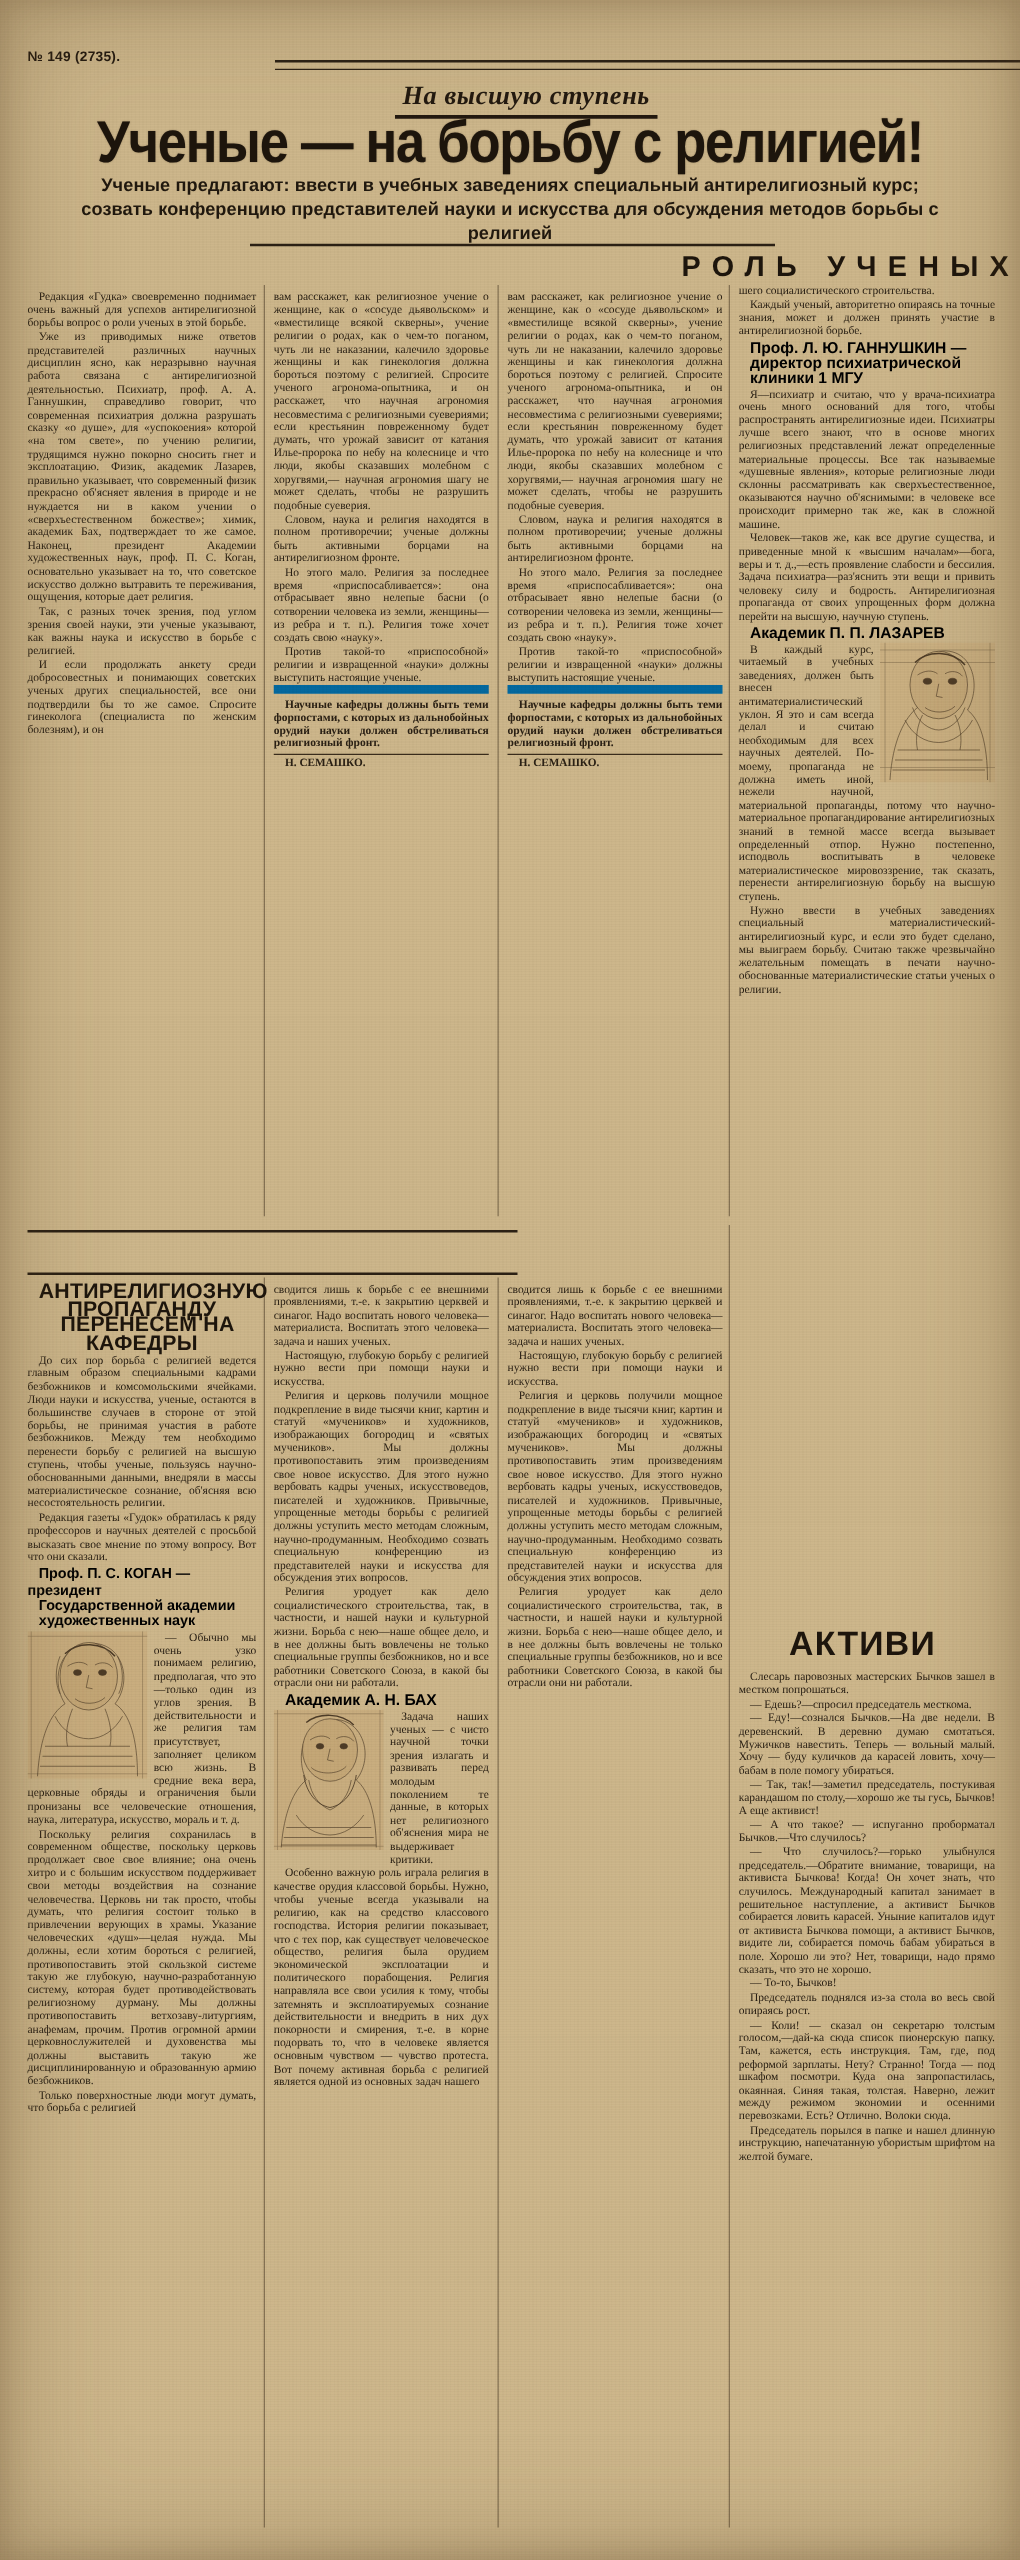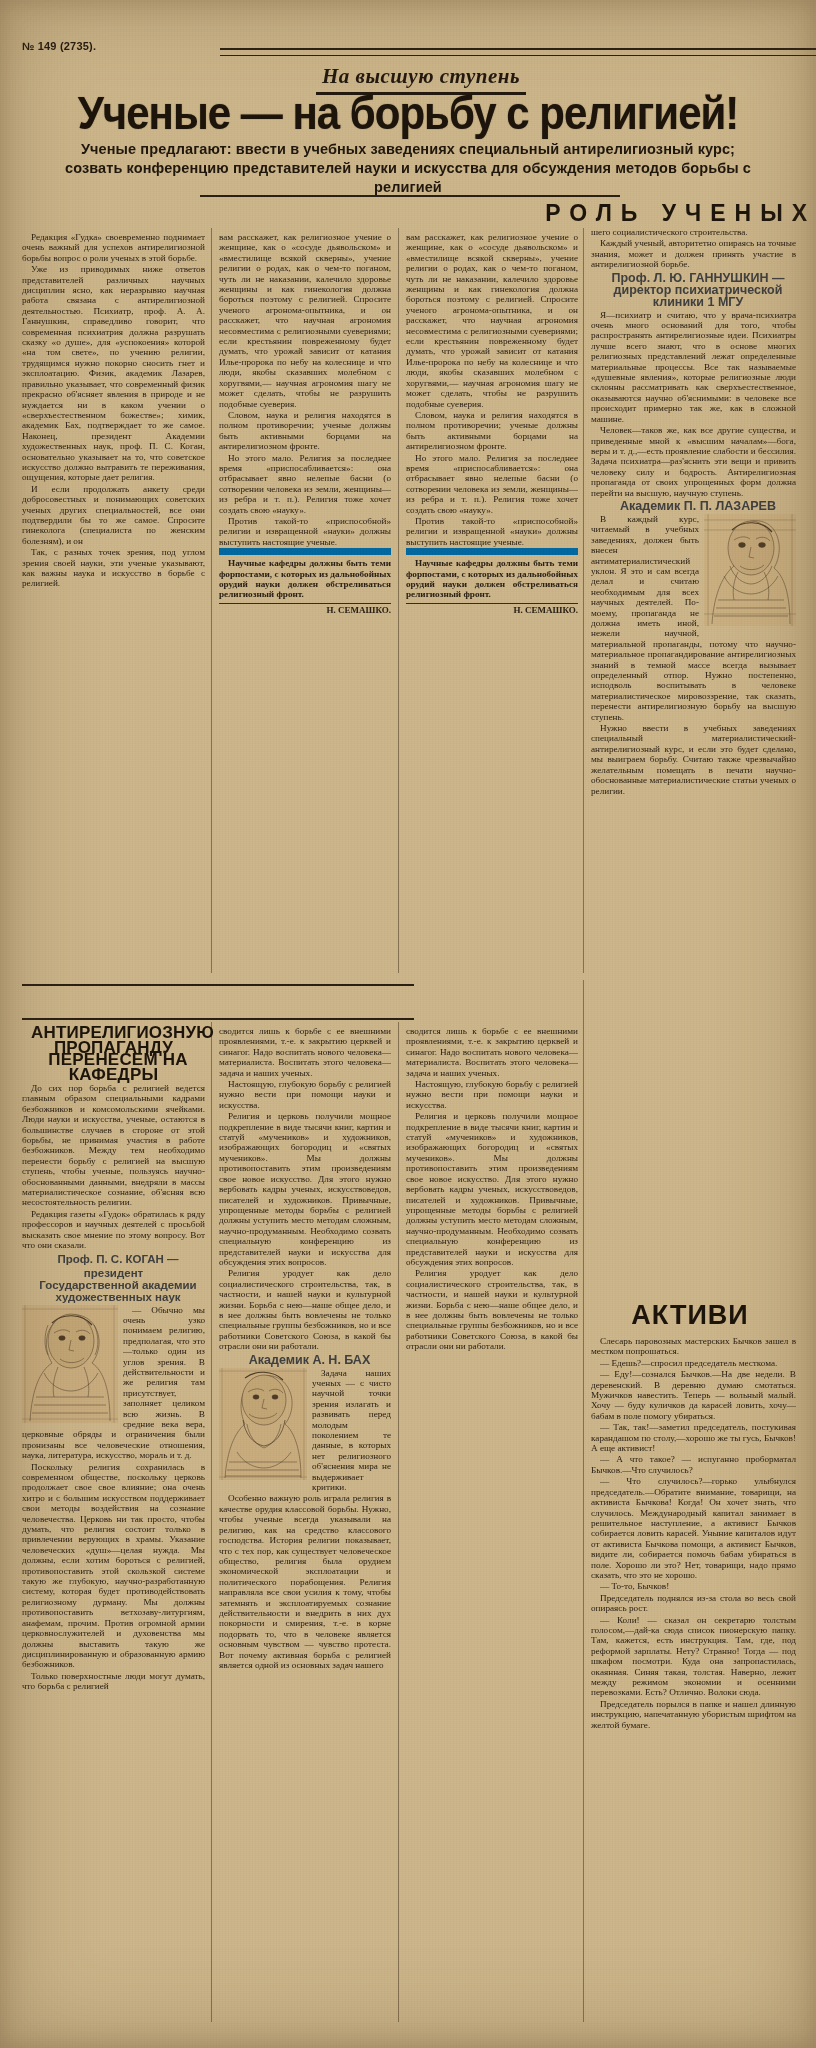--- a/index.html
+++ b/index.html
@@ -94,34 +94,34 @@
   }
   .col p{margin:0 0 1px 0;text-indent:9px;}
   .col p.noindent{text-indent:0;}
 
   .vrule{position:absolute;width:0;border-left:1px solid #4a3a24;opacity:.55;}
 
   
   .auth{
     font-family:"Liberation Sans",sans-serif;
     font-weight:bold;font-size:12.5px;line-height:14px;
-    text-align:center;color:#404040;
+    text-align:left;color:#000000;
     margin:6px 0 4px 0;text-indent:0;
   }
   .minihead{
     font-family:"Liberation Sans",sans-serif;
     font-weight:bold;font-size:17px;line-height:14.5px;
     text-align:center;color:#1d150c;margin:2px 0 3px 0;text-indent:0;
     letter-spacing:.2px;
   }
   .boxnote{
     border-top:7px solid #0369a1;border-bottom:1px solid #3a2c1b;
     padding:3px 0;margin:4px 0;font-weight:bold;text-indent:0;
   }
-  .sig{text-align:right;font-weight:bold;font-size:9px;margin-top:2px;text-indent:0;}
+  .sig{font-weight:bold;font-size:9px;margin-top:2px;text-indent:0;}
   .floatfig{float:left;margin:0 5px 2px 0;}
   .floatfig-r{float:right;margin:0 0 2px 5px;}
 </style>
 </head>
 <body>
 
 <div class="paper"></div>
 <div class="sheet">
 
   <div class="issue">№ 149 (2735).</div>
@@ -134,22 +134,22 @@
 
   <div class="section-title" id="sec-role">РОЛЬ УЧЕНЫХ</div>
 
   <div class="vrule" style="left:211px;top:228px;height:745px;"></div>
   <div class="vrule" style="left:398px;top:228px;height:745px;"></div>
   <div class="vrule" style="left:583px;top:228px;height:745px;"></div>
 
   <div class="col" id="c1" style="left:22px;top:232px;width:183px;">
     <p>Редакция «Гудка» своевременно поднимает очень важный для успехов антирелигиозной борьбы вопрос о роли ученых в этой борьбе.</p>
     <p>Уже из приводимых ниже ответов представителей различных научных дисциплин ясно, как неразрывно научная работа связана с антирелигиозной деятельностью. Психиатр, проф. А. А. Ганнушкин, справедливо говорит, что современная психиатрия должна разрушать сказку «о душе», для «успокоения» которой «на том свете», по учению религии, трудящимся нужно покорно сносить гнет и эксплоатацию. Физик, академик Лазарев, правильно указывает, что современный физик прекрасно об'ясняет явления в природе и не нуждается ни в каком учении о «сверхъестественном божестве»; химик, академик Бах, подтверждает то же самое. Наконец, президент Академии художественных наук, проф. П. С. Коган, основательно указывает на то, что советское искусство должно вытравить те переживания, ощущения, которые дает религия.</p>
+    <p>Так, с разных точек зрения, под углом зрения своей науки, эти ученые указывают, как важны наука и искусство в борьбе с религией.</p>
     <p>И если продолжать анкету среди добросовестных и понимающих советских ученых других специальностей, все они подтвердили бы то же самое. Спросите гинеколога (специалиста по женским болезням), и он</p>
-    <p>Так, с разных точек зрения, под углом зрения своей науки, эти ученые указывают, как важны наука и искусство в борьбе с религией.</p>
   </div>
 
   <div class="col" id="c2" style="left:219px;top:232px;width:172px;">
     <p class="noindent">вам расскажет, как религиозное учение о женщине, как о «сосуде дьявольском» и «вместилище всякой скверны», учение религии о родах, как о чем-то поганом, чуть ли не наказании, калечило здоровье женщины и как гинекология должна бороться поэтому с религией. Спросите ученого агронома-опытника, и он расскажет, что научная агрономия несовместима с религиозными суевериями; если крестьянин повреженному будет думать, что урожай зависит от катания Илье-пророка по небу на колеснице и что люди, якобы сказавших молебном с хоругвями,— научная агрономия шагу не может сделать, чтобы не разрушить подобные суеверия.</p>
     <p>Словом, наука и религия находятся в полном противоречии; ученые должны быть активными борцами на антирелигиозном фронте.</p>
     <p>Но этого мало. Религия за последнее время «приспосабливается»: она отбрасывает явно нелепые басни (о сотворении человека из земли, женщины—из ребра и т. п.). Религия тоже хочет создать свою «науку».</p>
     <p>Против такой-то «приспособной» религии и извращенной «науки» должны выступить настоящие ученые.</p>
     <p class="boxnote">Научные кафедры должны быть теми форпостами, с которых из дальнобойных орудий науки должен обстреливаться религиозный фронт.</p>
     <p class="sig">Н. СЕМАШКО.</p>
   </div>

